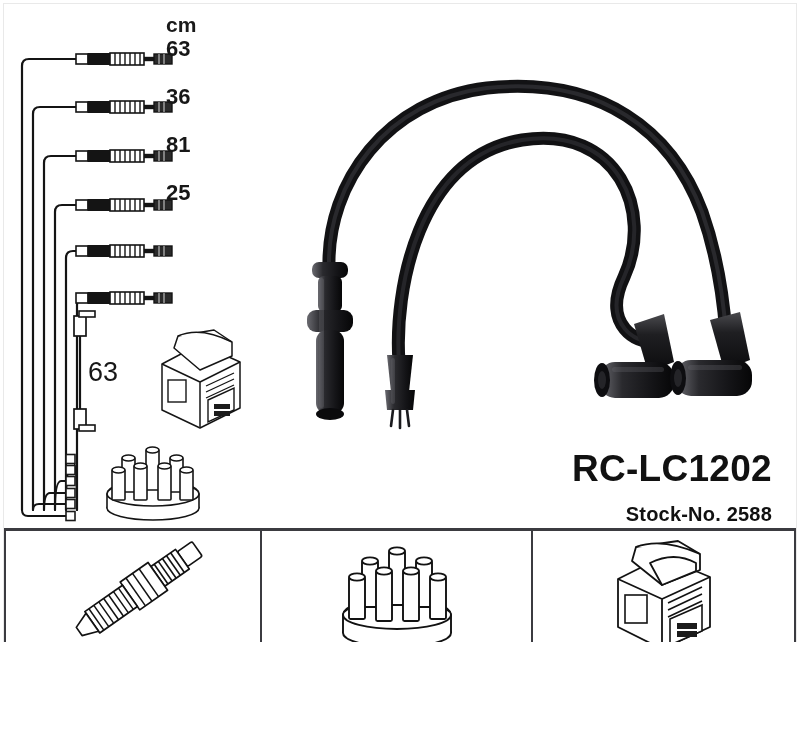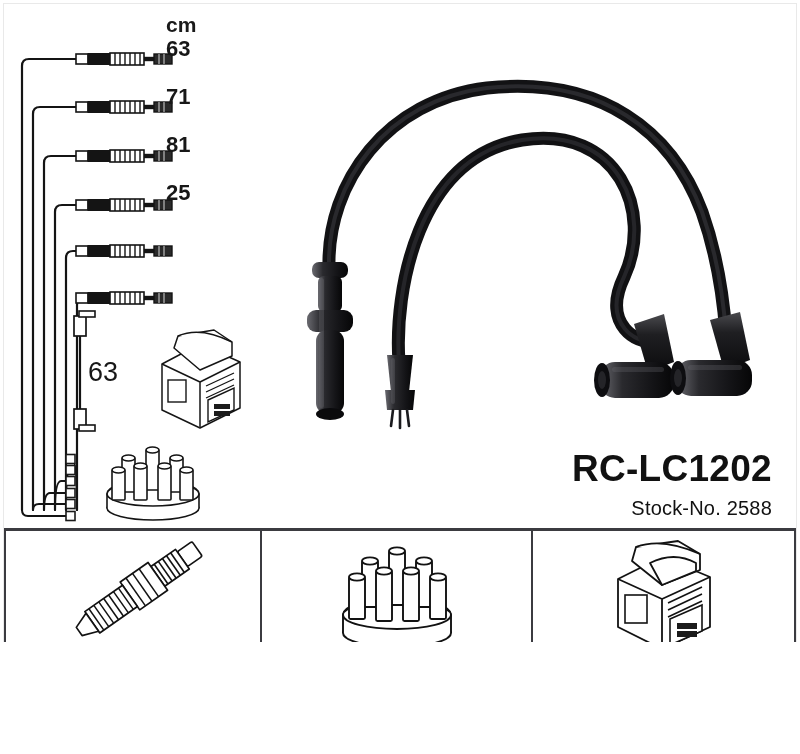--- a/index.html
+++ b/index.html
@@ -134,24 +134,24 @@
   }
   #part-code {
     font-size: 37px;
     font-weight: bold;
     color: #111111;
     letter-spacing: 0.3px;
     line-height: 1.08;
   }
   #stock-no {
     font-size: 20px;
-    font-weight: normal;
+    font-weight: bold;
     color: #111111;
     letter-spacing: 0.2px;
-    margin-top: 8px;
+    margin-top: 14px;
     line-height: 1.1;
   }
   
   svg { display: block; overflow: visible; }
 </style>
 </head>
 <body>
 
 <div id="page">
 
@@ -283,21 +283,21 @@
         <rect x="58" y="30" width="13" height="34" rx="1"></rect>
           <ellipse cx="64.5" cy="30" rx="6.5" ry="3"></ellipse>
         <rect x="80" y="34" width="13" height="30" rx="1"></rect>
           <ellipse cx="86.5" cy="34" rx="6.5" ry="3"></ellipse>
       </g>
     </svg>
 
     <div id="measure-list">
       <div class="measure-unit">cm</div>
       <div class="measure-val">63</div>
-      <div class="measure-val">71</div>
+      <div class="measure-val">36</div>
       <div class="measure-val">81</div>
       <div class="measure-val">25</div>
     </div>
 
     <div id="measure-88">63</div>
 
     <svg id="cable-photo" width="510" height="375" viewBox="0 0 510 375" style="position:absolute;left:278px;top:58px;">
       <defs>
         <linearGradient id="rubberGrad" x1="0" y1="0" x2="0" y2="1">
           <stop offset="0%" stop-color="#4a4a4e"></stop>

